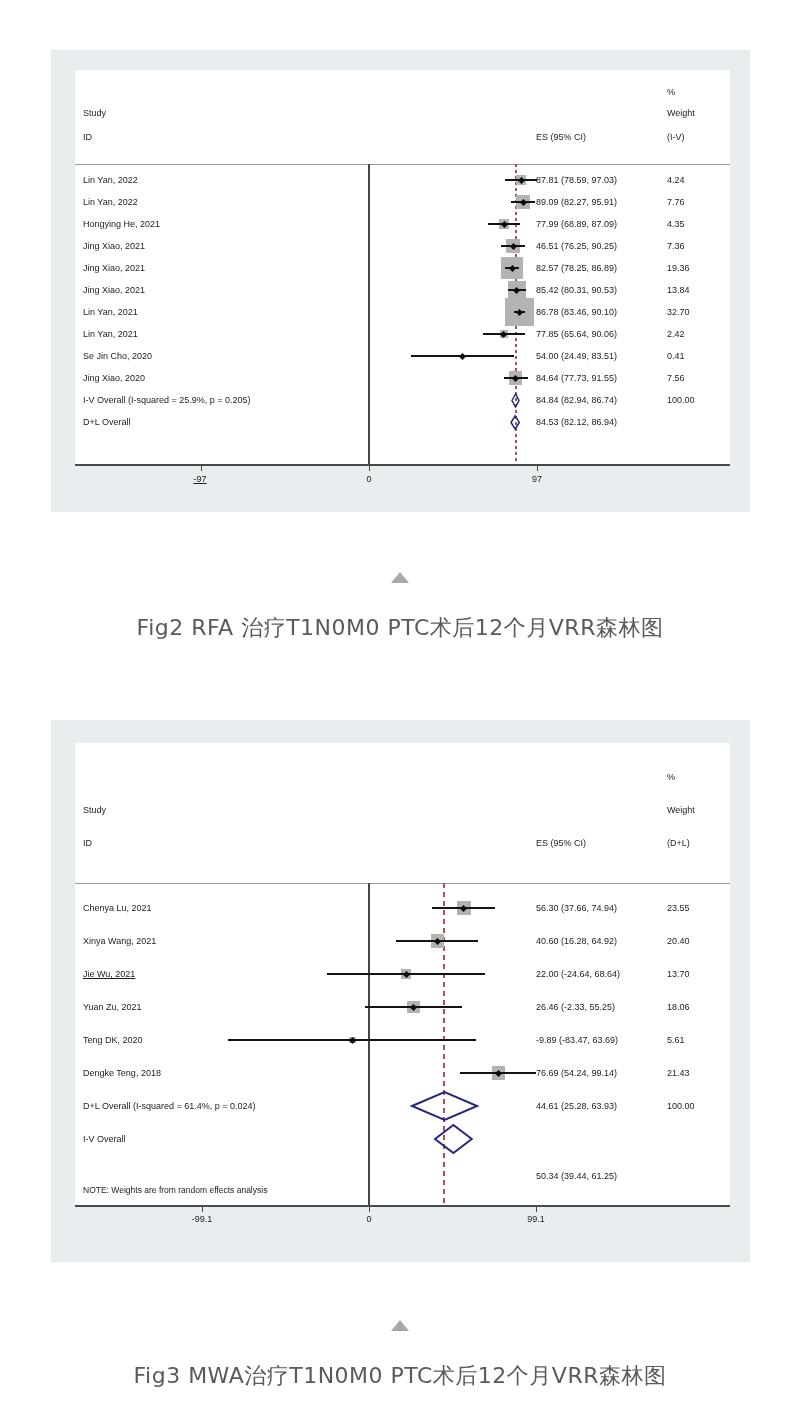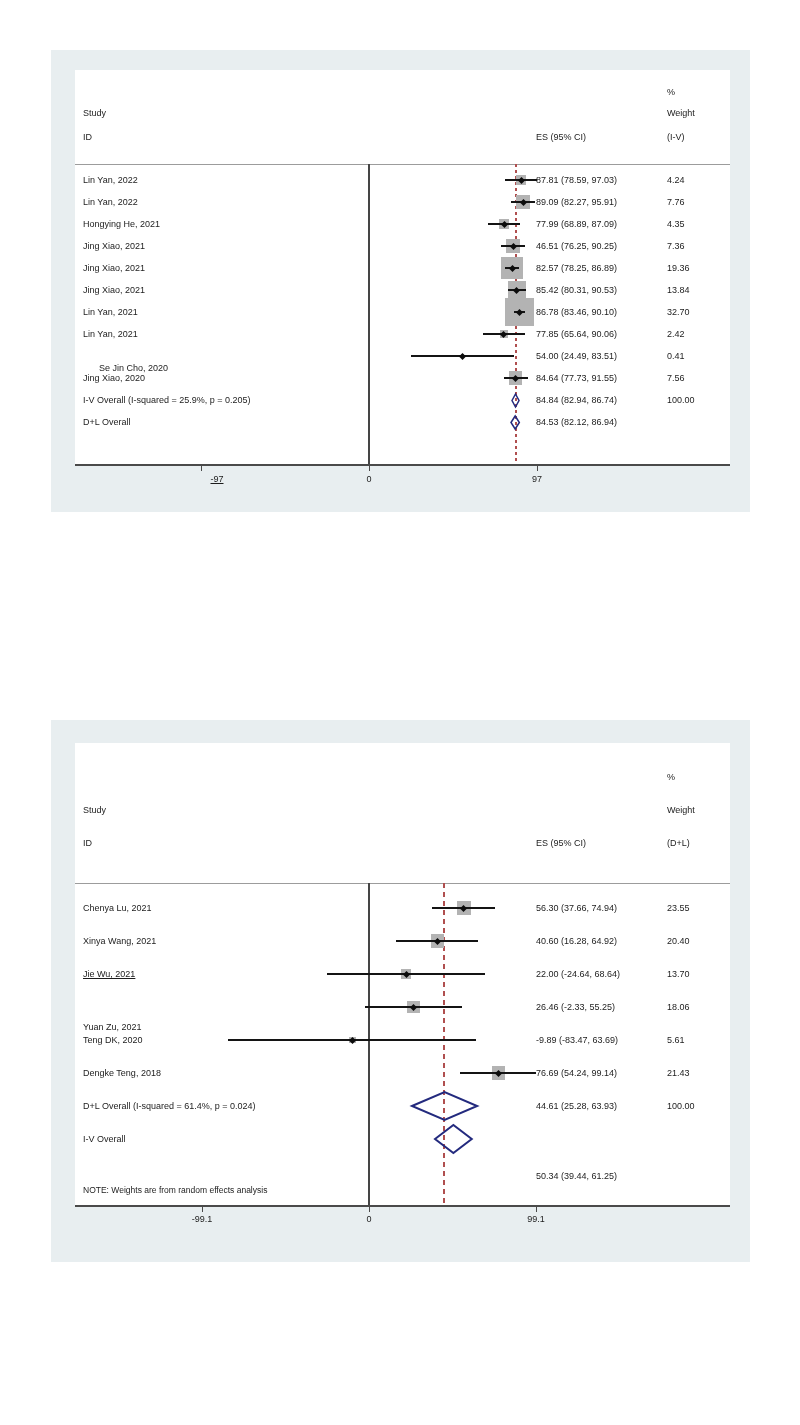--- a/index.html
+++ b/index.html
@@ -101,21 +101,21 @@
       <div class="t" style="left: 616px; top: 262px;">32.70</div>
       <div class="sq" style="left: 454.007px; top: 247.704px; width: 28.592px; height: 28.592px;"></div>
       <div class="ci" style="left: 462.553px; top: 261px; width: 11.5005px;"></div>
       <div class="mk" style="left: 465.803px; top: 259.5px;"></div>
       <div class="t" style="left: 32px; top: 284px;">Lin Yan, 2021</div>
       <div class="t" style="left: 485px; top: 284px;">77.85 (65.64, 90.06)</div>
       <div class="t" style="left: 616px; top: 284px;">2.42</div>
       <div class="sq" style="left: 448.947px; top: 280.111px; width: 7.77817px; height: 7.77817px;"></div>
       <div class="ci" style="left: 431.688px; top: 283px; width: 42.2954px;"></div>
       <div class="mk" style="left: 450.336px; top: 281.5px;"></div>
-      <div class="t" style="left: 48px; top: 306px; margin-top: 12px;">Se Jin Cho, 2020</div>
+      <div class="t" style="left: 32px; top: 306px;">Se Jin Cho, 2020</div>
       <div class="t" style="left: 485px; top: 306px;">54.00 (24.49, 83.51)</div>
       <div class="t" style="left: 616px; top: 306px;">0.41</div>
       <div class="sq" style="left: 409.927px; top: 304.399px; width: 3.20156px; height: 3.20156px;"></div>
       <div class="ci" style="left: 360.417px; top: 305px; width: 102.223px;"></div>
       <div class="mk" style="left: 409.028px; top: 303.5px;"></div>
       <div class="t" style="left: 32px; top: 328px;">Jing Xiao, 2020</div>
       <div class="t" style="left: 485px; top: 328px;">84.64 (77.73, 91.55)</div>
       <div class="t" style="left: 616px; top: 328px;">7.56</div>
       <div class="sq" style="left: 457.723px; top: 321.126px; width: 13.7477px; height: 13.7477px;"></div>
       <div class="ci" style="left: 452.628px; top: 327px; width: 23.9362px;"></div>
@@ -126,27 +126,31 @@
       <svg class="dm" width="13" height="19" style="left: 458.443px; top: 340.5px;">
         <polygon points="3,9.5 6.5,3 10,9.5 6.5,16" fill="none" stroke="#232a7e" stroke-width="1.5"></polygon>
       </svg>
       <div class="t" style="left: 32px; top: 372px;">D+L Overall</div>
       <div class="t" style="left: 485px; top: 372px;">84.53 (82.12, 86.94)</div>
       <svg class="dm" width="14.348239999999919" height="19" style="left: 457.232px; top: 362.5px;">
         <polygon points="3,9.5 7.174119999999959,3 11.348239999999919,9.5 7.174119999999959,16" fill="none" stroke="#232a7e" stroke-width="1.5"></polygon>
       </svg>
       <div class="axisline" style="left: 24px; top: 414px; width: 655px;"></div>
       <div class="tickmark" style="left: 149.996px; top: 416px;"></div>
-      <div class="t ticklab" style="left: 166px; top: 429px; text-decoration: underline;">-97</div>
+      <div class="t ticklab" style="left: 149px; top: 429px; text-decoration: underline;">-97</div>
       <div class="tickmark" style="left: 318px; top: 416px;"></div>
       <div class="t ticklab" style="left: 318px; top: 429px;">0</div>
       <div class="tickmark" style="left: 486.004px; top: 416px;"></div>
       <div class="t ticklab" style="left: 486.004px; top: 429px;">97</div>
     </div>
 
+  <div class="caption-wrap" id="capw0">
+    <div class="tri"></div>
+    <div class="cap">Fig2 RFA 治疗T1N0M0 PTC术后12个月VRR森林图</div>
+  </div>
 
   <div class="card" id="card1">
     <div class="white"></div>
     <div class="t" style="left:616px;top:57px">%</div>
     <div class="t" style="left:32px;top:90px">Study</div>
     <div class="t" style="left:616px;top:90px">Weight</div>
     <div class="t" style="left:32px;top:123px">ID</div>
     <div class="t" style="left:485px;top:123px">ES (95% CI)</div>
     <div class="t" style="left:616px;top:123px">(D+L)</div>
   <div class="hline" style="left: 24px; top: 163px; width: 655px;"></div>
@@ -163,21 +167,21 @@
       <div class="t" style="left: 616px; top: 221px;">20.40</div>
       <div class="sq" style="left: 379.87px; top: 214.451px; width: 13.0982px; height: 13.0982px;"></div>
       <div class="ci" style="left: 345.435px; top: 220px; width: 81.9681px;"></div>
       <div class="mk" style="left: 383.919px; top: 218.5px;"></div>
       <div class="t" style="left: 32px; top: 254px; text-decoration: underline;">Jie Wu, 2021</div>
       <div class="t" style="left: 485px; top: 254px;">22.00 (-24.64, 68.64)</div>
       <div class="t" style="left: 616px; top: 254px;">13.70</div>
       <div class="sq" style="left: 350.278px; top: 249.204px; width: 9.59194px; height: 9.59194px;"></div>
       <div class="ci" style="left: 276.477px; top: 253px; width: 157.195px;"></div>
       <div class="mk" style="left: 352.574px; top: 251.5px;"></div>
-      <div class="t" style="left: 32px; top: 287px; margin-top: 20px;">Yuan Zu, 2021</div>
+      <div class="t" style="left: 32px; top: 287px;">Yuan Zu, 2021</div>
       <div class="t" style="left: 485px; top: 287px;">26.46 (-2.33, 55.25)</div>
       <div class="t" style="left: 616px; top: 287px;">18.06</div>
       <div class="sq" style="left: 356.428px; top: 280.838px; width: 12.3241px; height: 12.3241px;"></div>
       <div class="ci" style="left: 314.073px; top: 286px; width: 97.0338px;"></div>
       <div class="mk" style="left: 360.09px; top: 284.5px;"></div>
       <div class="t" style="left: 32px; top: 320px;">Teng DK, 2020</div>
       <div class="t" style="left: 485px; top: 320px;">-9.89 (-83.47, 63.69)</div>
       <div class="t" style="left: 616px; top: 320px;">5.61</div>
       <div class="sq" style="left: 297.899px; top: 316.566px; width: 6.86878px; height: 6.86878px;"></div>
       <div class="ci" style="left: 177.336px; top: 319px; width: 247.994px;"></div>
@@ -202,14 +206,18 @@
       <div class="t note" style="left: 32px; top: 470px;">NOTE: Weights are from random effects analysis</div>
       <div class="axisline" style="left: 24px; top: 485px; width: 655px;"></div>
       <div class="tickmark" style="left: 150.997px; top: 487px;"></div>
       <div class="t ticklab" style="left: 150.997px; top: 499px;">-99.1</div>
       <div class="tickmark" style="left: 318px; top: 487px;"></div>
       <div class="t ticklab" style="left: 318px; top: 499px;">0</div>
       <div class="tickmark" style="left: 485.003px; top: 487px;"></div>
       <div class="t ticklab" style="left: 485.003px; top: 499px;">99.1</div>
     </div>
 
+  <div class="caption-wrap" id="capw1">
+    <div class="tri"></div>
+    <div class="cap">Fig3 MWA治疗T1N0M0 PTC术后12个月VRR森林图</div>
+  </div>
 
 </div>
 
 </body></html>

